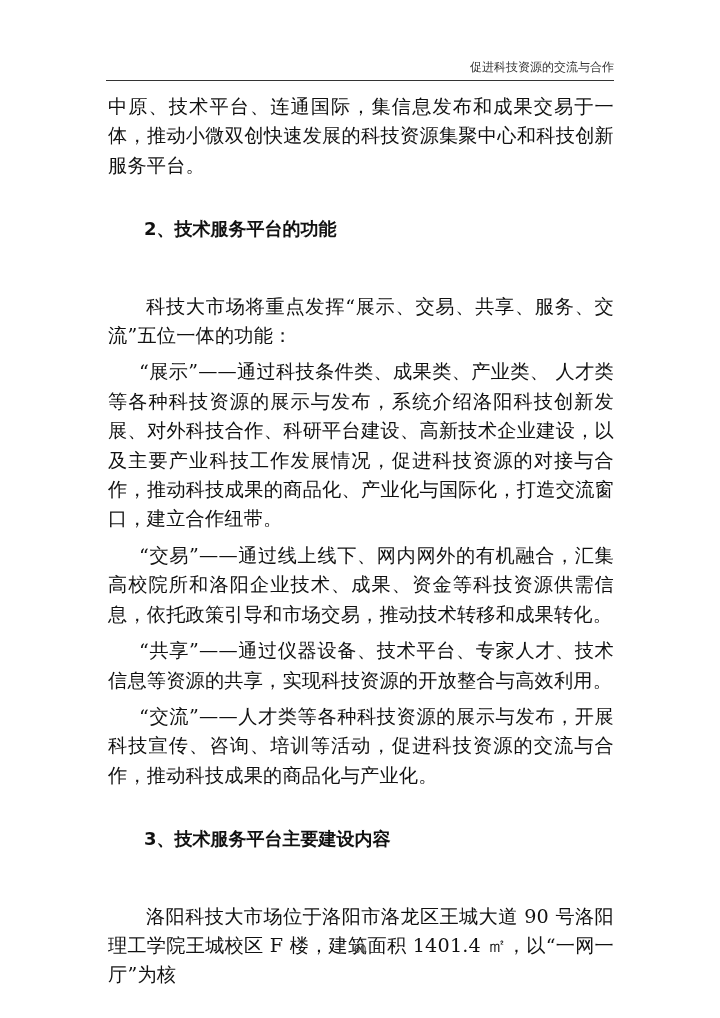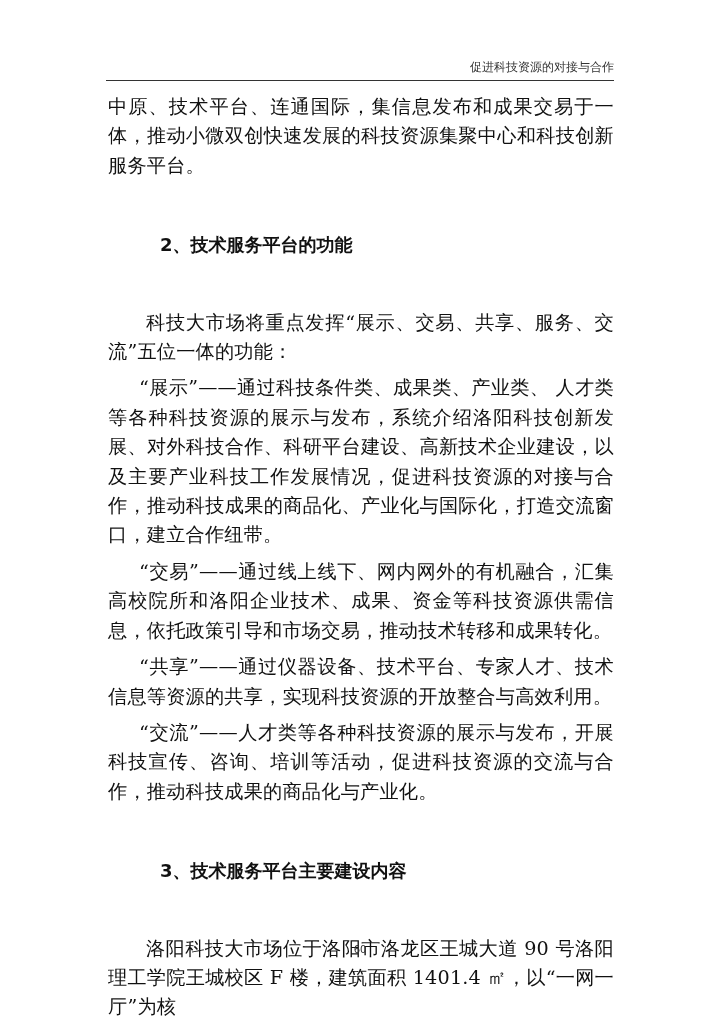--- a/index.html
+++ b/index.html
@@ -7,31 +7,31 @@
          font-family: "DejaVu Serif", "Liberation Serif", serif; color: #111; }
   .header { position: absolute; left: 106px; top: 58px; width: 508px; height: 22px;
             border-bottom: 1px solid #333; }
   .header-title { position: absolute; right: 0; bottom: 4px; font-size: 12px; color: #333; }
   .content { position: absolute; left: 108px; top: 92px; width: 506px; }
   .p { font-size: 19.2px; line-height: 29.4px; margin: 0; text-align: justify;
        text-justify: inter-character; letter-spacing: 0.2px; }
   .indent { text-indent: 38px; margin-top: 48px; }
   .indent-q { text-indent: 31px; margin-top: 7px; }
   .h { font-family: "DejaVu Sans", "Liberation Sans", sans-serif; font-weight: bold;
-       font-size: 18px; line-height: 29.4px; margin: 16px; text-indent: 36px; }
+       font-size: 18px; line-height: 29.4px; margin: 0; text-indent: 36px; }
   .gap1 { height: 34px; }
   .gap2 { height: 34px; }
   .page-number { position: absolute; left: 0; width: 720px; top: 944px; text-align: center;
                  font-family: "DejaVu Sans", "Liberation Sans", sans-serif; font-size: 10px; color: #333; }
 </style>
 </head>
 <body>
 
 <div class="header">
-  <span class="header-title">促进科技资源的对接与合作</span>
+  <span class="header-title">促进科技资源的交流与合作</span>
 </div>
 
 <div class="content">
   <p class="p">中原、技术平台、连通国际，集信息发布和成果交易于一体，推动小微双创快速发展的科技资源集聚中心和科技创新服务平台。</p>
   <div class="gap1"></div>
   <p class="h">2、技术服务平台的功能</p>
   <p class="p indent">科技大市场将重点发挥“展示、交易、共享、服务、交流”五位一体的功能：</p>
   <p class="p indent-q">“展示”——通过科技条件类、成果类、产业类、 人才类等各种科技资源的展示与发布，系统介绍洛阳科技创新发展、对外科技合作、科研平台建设、高新技术企业建设，以及主要产业科技工作发展情况，促进科技资源的对接与合作，推动科技成果的商品化、产业化与国际化，打造交流窗口，建立合作纽带。</p>
   <p class="p indent-q">“交易”——通过线上线下、网内网外的有机融合，汇集高校院所和洛阳企业技术、成果、资金等科技资源供需信息，依托政策引导和市场交易，推动技术转移和成果转化。</p>
   <p class="p indent-q">“共享”——通过仪器设备、技术平台、专家人才、技术信息等资源的共享，实现科技资源的开放整合与高效利用。</p>

